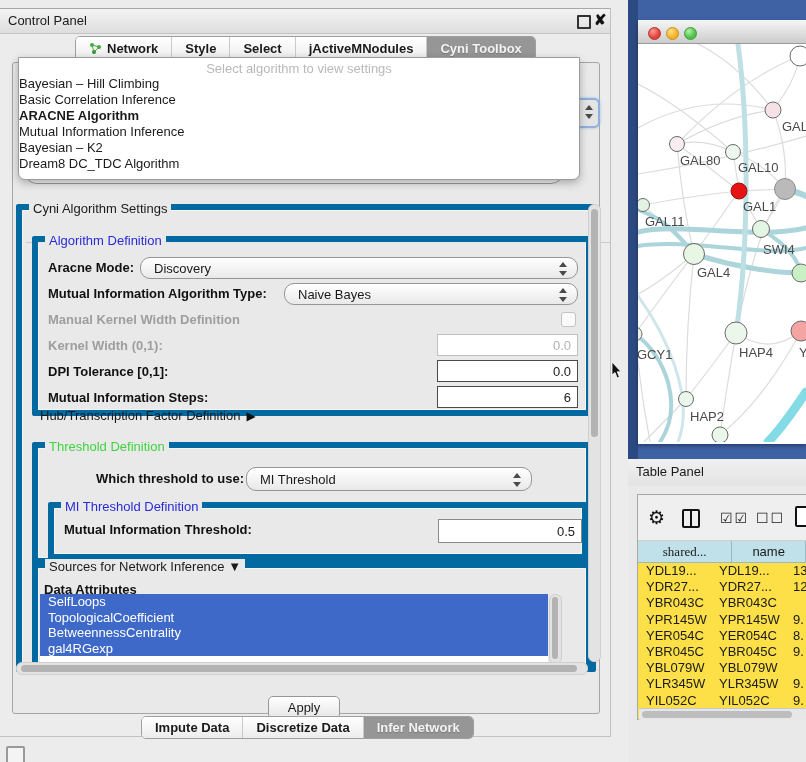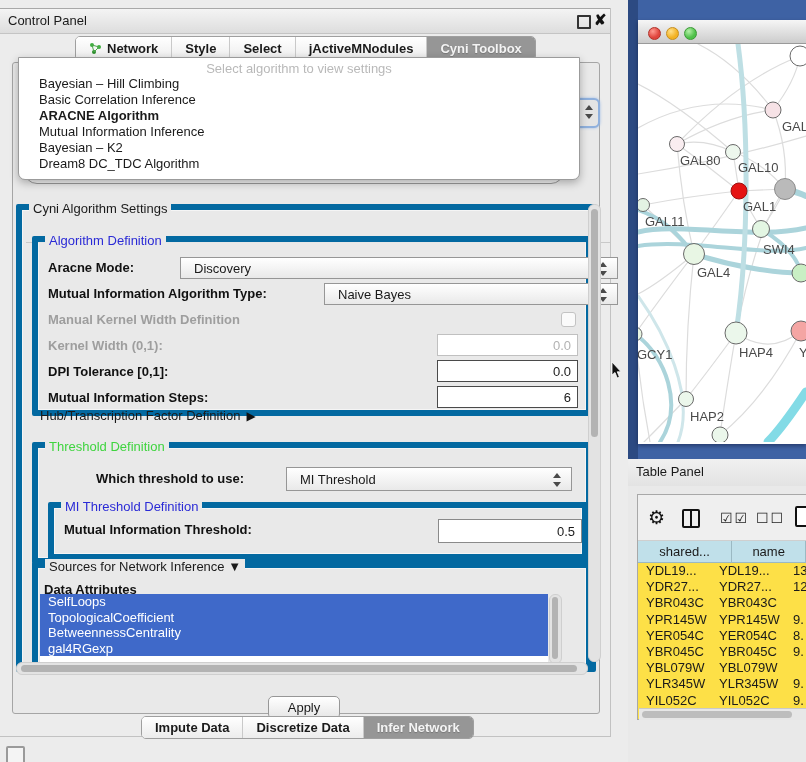--- a/index.html
+++ b/index.html
@@ -33,34 +33,34 @@
               border-radius:6px;background:#e4e4e4;box-shadow:0 0 3px #9dbbe4;}
   #combo-frag .spin{right:4px;top:5px;}
   
   #bg-combo{left:24px;top:150px;width:540px;height:26px;border:1px solid #9a9a9a;border-radius:13px;
             background:#f2f2f2;color:#aeaeae;line-height:26px;padding-left:16px;box-sizing:border-box;}
   
   #algo-dropdown{left:18px;top:49px;width:560px;height:121px;background:#ffffff;
                  border:1px solid #9b9b9b;border-radius:0 0 7px 7px;
                  box-shadow:0 3px 8px rgba(0,0,0,.28);z-index:30;}
   #algo-placeholder{width:100%;text-align:center;color:#b9b9b9;padding-top:3px;}
-  .algo-item{padding:0 4px 0 20px;height:16px;line-height:16px;white-space:nowrap;}
+  .algo-item{padding:0 4px 0 0;height:16px;line-height:16px;white-space:nowrap;}
   .algo-item.bold{font-weight:bold;}
   
   .grp{position:absolute;border:6px solid #0369a1;border-radius:2px;
        box-shadow:inset 0 0 0 1px rgba(255,255,255,.55);}
   .grp-lbl{position:absolute;top:-9px;left:7px;background:#e9e9e9;padding:0 4px;white-space:nowrap;}
   .lbl-blue{color:#2a2ad6;}
   .lbl-green{color:#3fd43f;}
   .flabel{font-weight:bold;color:#111;white-space:nowrap;}
   .flabel.dis{color:#9e9e9e;}
   
-  .combo{position:absolute;height:22px;border:1px solid #969696;border-radius:0;
+  .combo{position:absolute;height:22px;border:1px solid #969696;border-radius:10px;
          background:linear-gradient(#ffffff,#e9e9e9);line-height:22px;padding-left:13px;
-         box-sizing:border-box;margin-left:40px;}
+         box-sizing:border-box;}
   .spin{position:absolute;right:9px;top:4px;width:9px;height:14px;}
   .spin:before,.spin:after{content:"";position:absolute;left:0;border-left:4.5px solid transparent;
          border-right:4.5px solid transparent;}
   .spin:before{top:0;border-bottom:5px solid #4a4a4a;}
   .spin:after{bottom:0;border-top:5px solid #4a4a4a;}
   .tfield{position:absolute;height:22px;background:#fff;box-sizing:border-box;
           text-align:right;padding:0 6px;line-height:22px;}
   .tfield.dark{border:1px solid #4a4a4a;}
   .tfield.lite{border:1px solid #c0c0c0;color:#b2b2b2;}
   .tfield.mid{border:1px solid #8a8a8a;}
@@ -102,21 +102,21 @@
   #cols-ico{left:44px;top:14px;width:14px;height:15px;border:2px solid #111;border-radius:2px;}
   #cols-ico:before{content:"";position:absolute;left:6px;top:0;width:2px;height:15px;background:#111;}
   .chk{position:absolute;top:15px;font-size:14px;color:#222;letter-spacing:2px;}
   #chk-on{left:82px;}
   #chk-off{left:118px;}
   #doc-ico{left:157px;top:11px;width:13px;height:17px;border:2px solid #111;border-radius:2px;background:#fff;}
   #tbl-head{left:0;top:46px;width:100%;height:22px;display:flex;background:#c0e0ea;
             border-bottom:1px solid #9bb9c3;box-sizing:border-box;}
   .hcell{border-right:1px solid #9bb9c3;box-sizing:border-box;text-align:center;line-height:21px;
          overflow:hidden;white-space:nowrap;}
-  .hc1{width:96px;} .hc2{width:75px;} .hc3{flex:1;}
+  .hc1{width:96px;font-family:Liberation Serif, serif;} .hc2{width:75px;} .hc3{flex:1;}
   #tbl-body{left:0;top:68px;width:100%;bottom:0;overflow:hidden;background:#fde047;}
   .trow{display:flex;height:16.2px;line-height:16.2px;white-space:nowrap;}
   .tc1{width:74px;padding-left:8px;box-sizing:border-box;overflow:hidden;}
   .tc2{width:75px;padding-left:7px;box-sizing:border-box;overflow:hidden;}
   .tc3{flex:1;padding-left:6px;overflow:hidden;}
   #tbl-hscroll{left:1px;top:213px;width:167px;height:11px;background:#e7e7e7;border-top:1px solid #c9c9c9;}
   #tbl-hthumb{left:3px;top:2px;width:150px;height:7px;background:#bdbdbd;border-radius:4px;}
   
   #corner-ico{left:6px;top:746px;width:15px;height:14px;border:2px solid #9a9a9a;border-radius:2px;background:#f4f4f4;}
   #cursor{left:611px;top:362px;width:12px;height:18px;}

